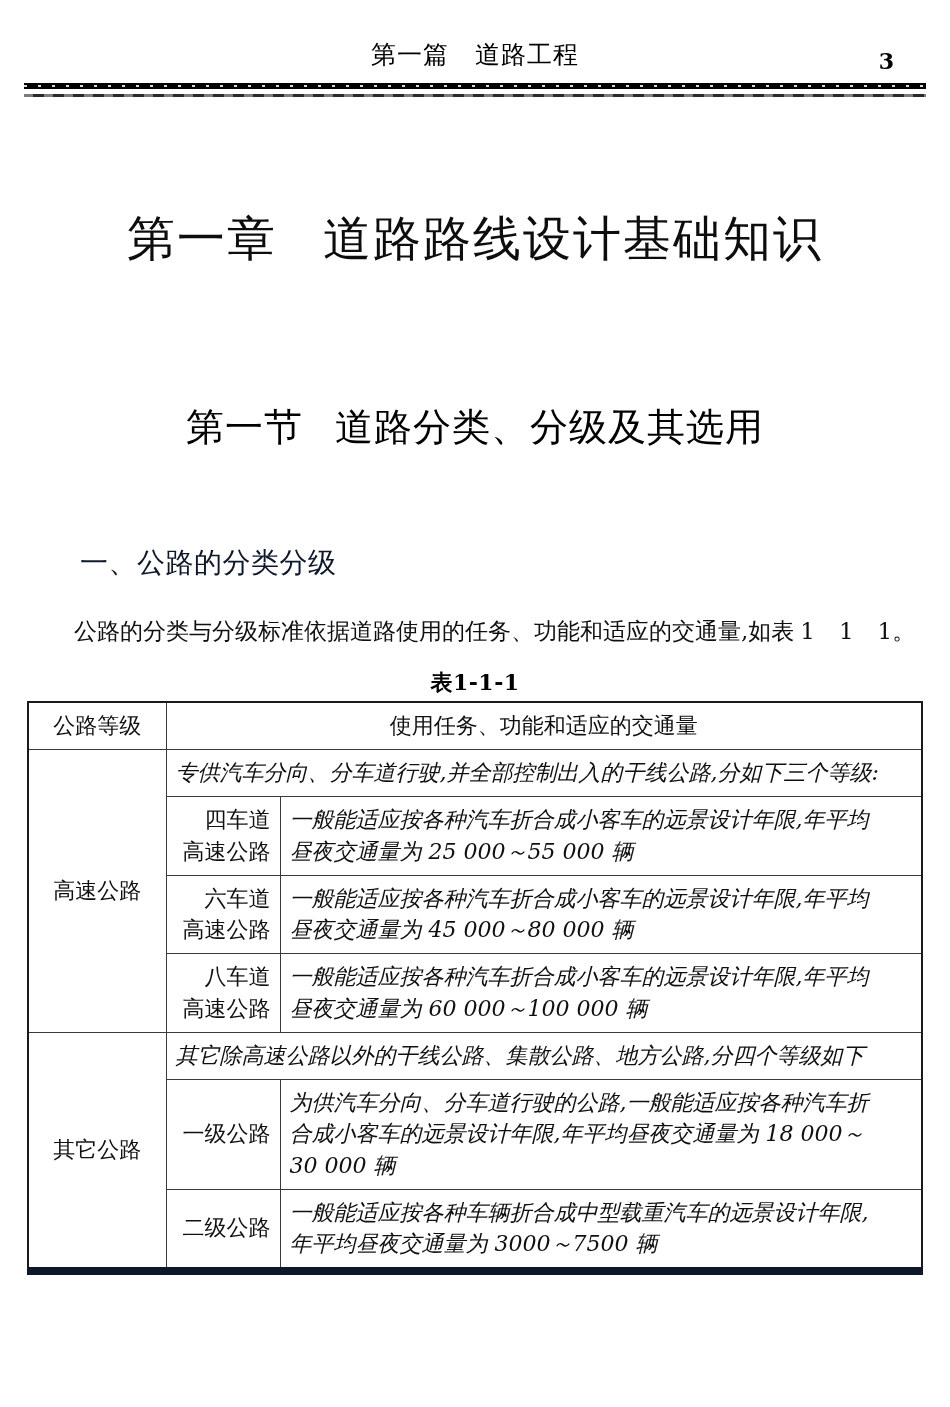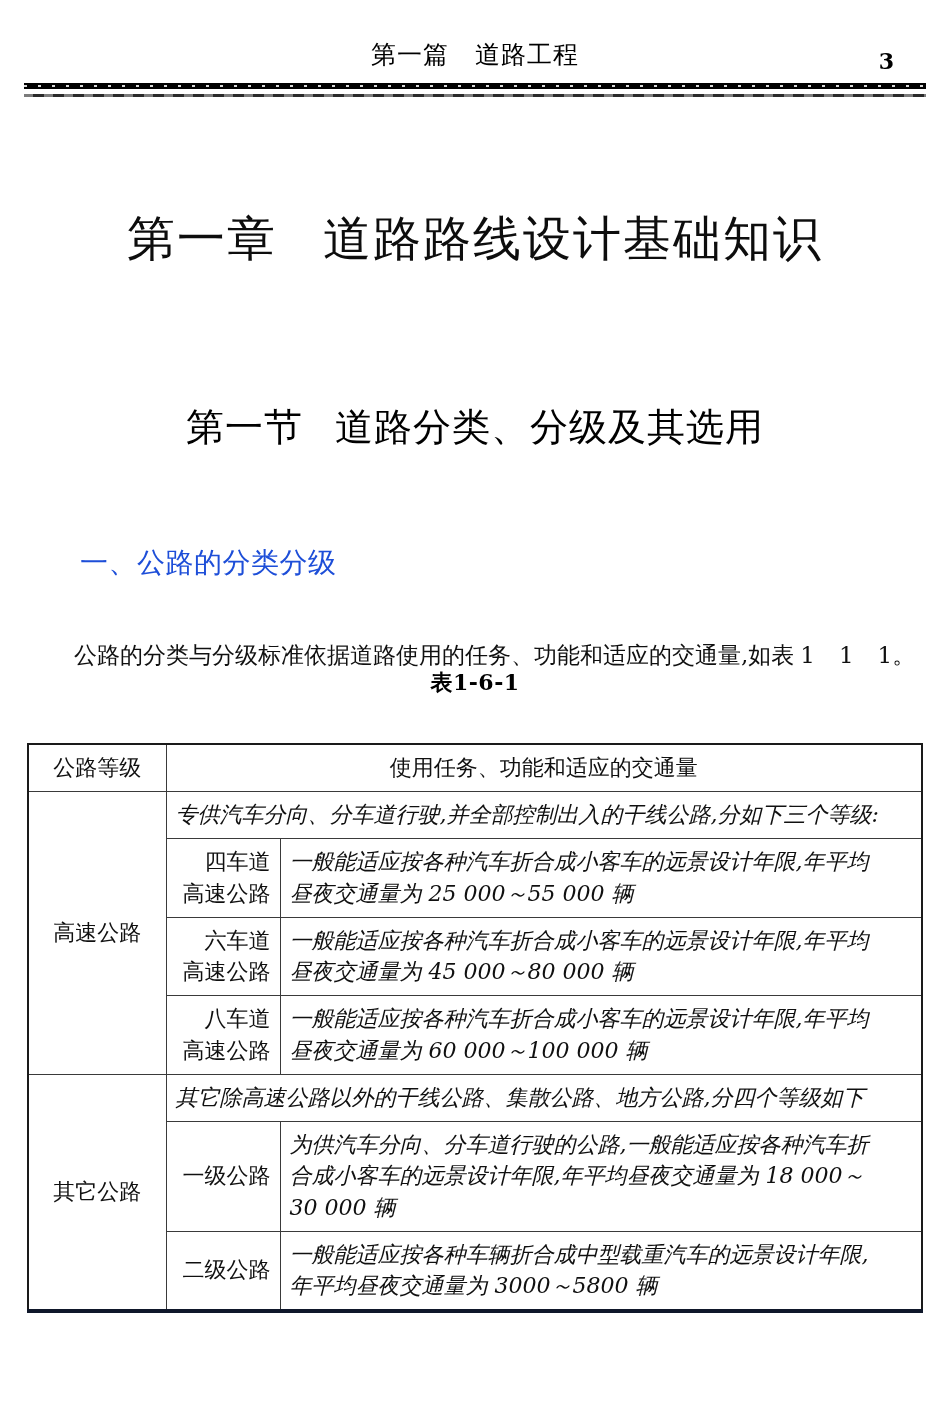--- a/index.html
+++ b/index.html
@@ -117,34 +117,33 @@
   }
   .section-title .gap { display: inline-block; width: 32px; }
 
   .subsection-title {
     position: absolute;
     left: 80px;
     top: 545px;
     font-size: 28px;
     line-height: 1.3;
     letter-spacing: 0.5px;
-    color: #1d4ed8;
+    color: #0f172a;
   }
 
   
   .body-para {
     position: absolute;
     left: 28px;
     top: 614px;
     width: 894px;
     font-size: 23px;
     line-height: 1.5;
     text-indent: 46px;
     color: #101010;
-    margin-top: 24px;
   }
   .numgap { display: inline-block; width: 24px; }
   .numgap-sm { display: inline-block; width: 6px; }
 
   
   .table-caption {
     position: absolute;
     left: 0;
     top: 668px;
     width: 950px;
@@ -154,37 +153,36 @@
     letter-spacing: 0.5px;
     color: #000000;
   }
 
   
   .table-wrap {
     position: absolute;
     left: 27px;
     top: 701px;
     width: 896px;
-    margin-top: 42px;
   }
   table.spec {
     border-collapse: collapse;
     width: 896px;
     table-layout: fixed;
     font-size: 22px;
     color: #101010;
   }
   table.spec td {
     border: 1px solid #3a3a3a;
     padding: 7px 9px 8px 9px;
     vertical-align: middle;
     line-height: 1.42;
   }
   table.spec td.outer-top { border-top: 2px solid #1a1a1a; }
-  table.spec td.outer-bottom { border-bottom: 4px solid #0f172a; }
+  table.spec td.outer-bottom { border-bottom: 8px solid #0f172a; }
   table.spec td.outer-left { border-left: 2px solid #1a1a1a; }
   table.spec td.outer-right { border-right: 2px solid #1a1a1a; }
 
   .c-grade { width: 138px; text-align: center; }
   .c-sub   { width: 114px; text-align: center; }
   .c-desc  { text-align: left; }
 
   td.hdr { text-align: center; }
   td.rowlabel { text-align: center; }
   td.sublabel { text-align: right; line-height: 1.38; }
@@ -204,21 +202,21 @@
   <div class="rule-thin"></div>
 
   <div class="chapter-title"><span>第一章</span><span class="gap"></span><span>道路路线设计基础知识</span></div>
 
   <div class="section-title"><span>第一节</span><span class="gap"></span><span>道路分类、分级及其选用</span></div>
 
   <div class="subsection-title">一、公路的分类分级</div>
 
   <div class="body-para"><span>公路的分类与分级标准依据道路使用的任务、功能和适应的交通量,如表</span><span class="numgap-sm"></span><span>1</span><span class="numgap"></span><span>1</span><span class="numgap"></span><span>1</span><span>。</span></div>
 
-  <div class="table-caption">表1-6-1</div>
+  <div class="table-caption">表1-1-1</div>
 
   <div class="table-wrap">
     <table class="spec">
       <colgroup>
         <col class="c-grade">
         <col class="c-sub">
         <col class="c-desc">
       </colgroup>
       <tbody>
 
@@ -247,19 +245,19 @@
         <tr>
           <td class="rowlabel outer-left outer-bottom" rowspan="3">其它公路</td>
           <td class="desc outer-right" colspan="2">其它除高速公路以外的干线公路、集散公路、地方公路,分四个等级如下</td>
         </tr>
         <tr>
           <td class="sublabel">一级公路</td>
           <td class="desc outer-right"><span>为供汽车分向、分车道行驶的公路,一般能适应按各种汽车折</span><br><span>合成小客车的远景设计年限,年平均昼夜交通量为 </span><span class="nowrapnum">18 000～</span><br><span>30 000 辆</span></td>
         </tr>
         <tr>
           <td class="sublabel outer-bottom">二级公路</td>
-          <td class="desc outer-right outer-bottom"><span>一般能适应按各种车辆折合成中型载重汽车的远景设计年限,</span><br><span>年平均昼夜交通量为 </span><span class="nowrapnum">3000～5800</span><span> 辆</span></td>
+          <td class="desc outer-right outer-bottom"><span>一般能适应按各种车辆折合成中型载重汽车的远景设计年限,</span><br><span>年平均昼夜交通量为 </span><span class="nowrapnum">3000～7500</span><span> 辆</span></td>
         </tr>
       </tbody>
     </table>
   </div>
 
 </div>
 
 </body></html>

